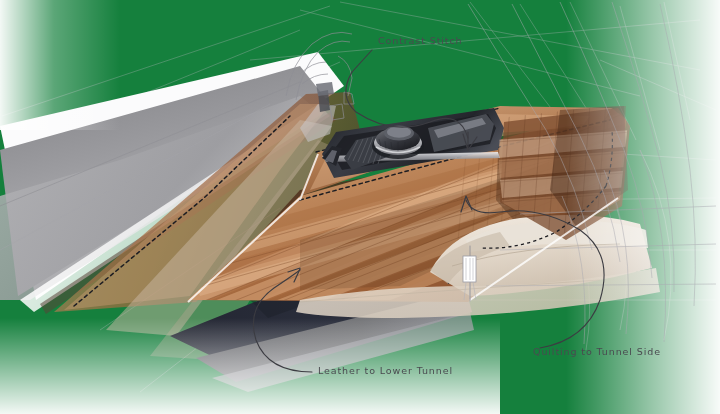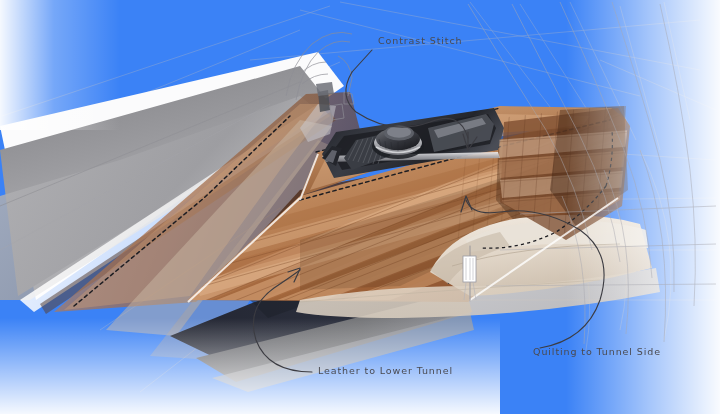--- a/index.html
+++ b/index.html
@@ -2,21 +2,21 @@
 <html><head>
 <meta charset="utf-8">
 <title>Automotive Interior Design Sketch</title>
 <style>
   html,body{margin:0;padding:0;background:#ffffff;}
   body{
     font-family:"Liberation Sans", sans-serif;
     width:720px;height:414px;overflow:hidden;position:relative;
   }
   #sketch-root{
-    position:relative;width:720px;height:414px;background:#3b82f6;
+    position:relative;width:720px;height:414px;background:#15803d;
   }
   svg#sketch-canvas{display:block;width:720px;height:414px;}
 
   
   .annotation-text{
     font-family:"DejaVu Sans", sans-serif;
     font-size:9.5px;
     letter-spacing:0.9px;
     fill:#4a4a50;
   }

